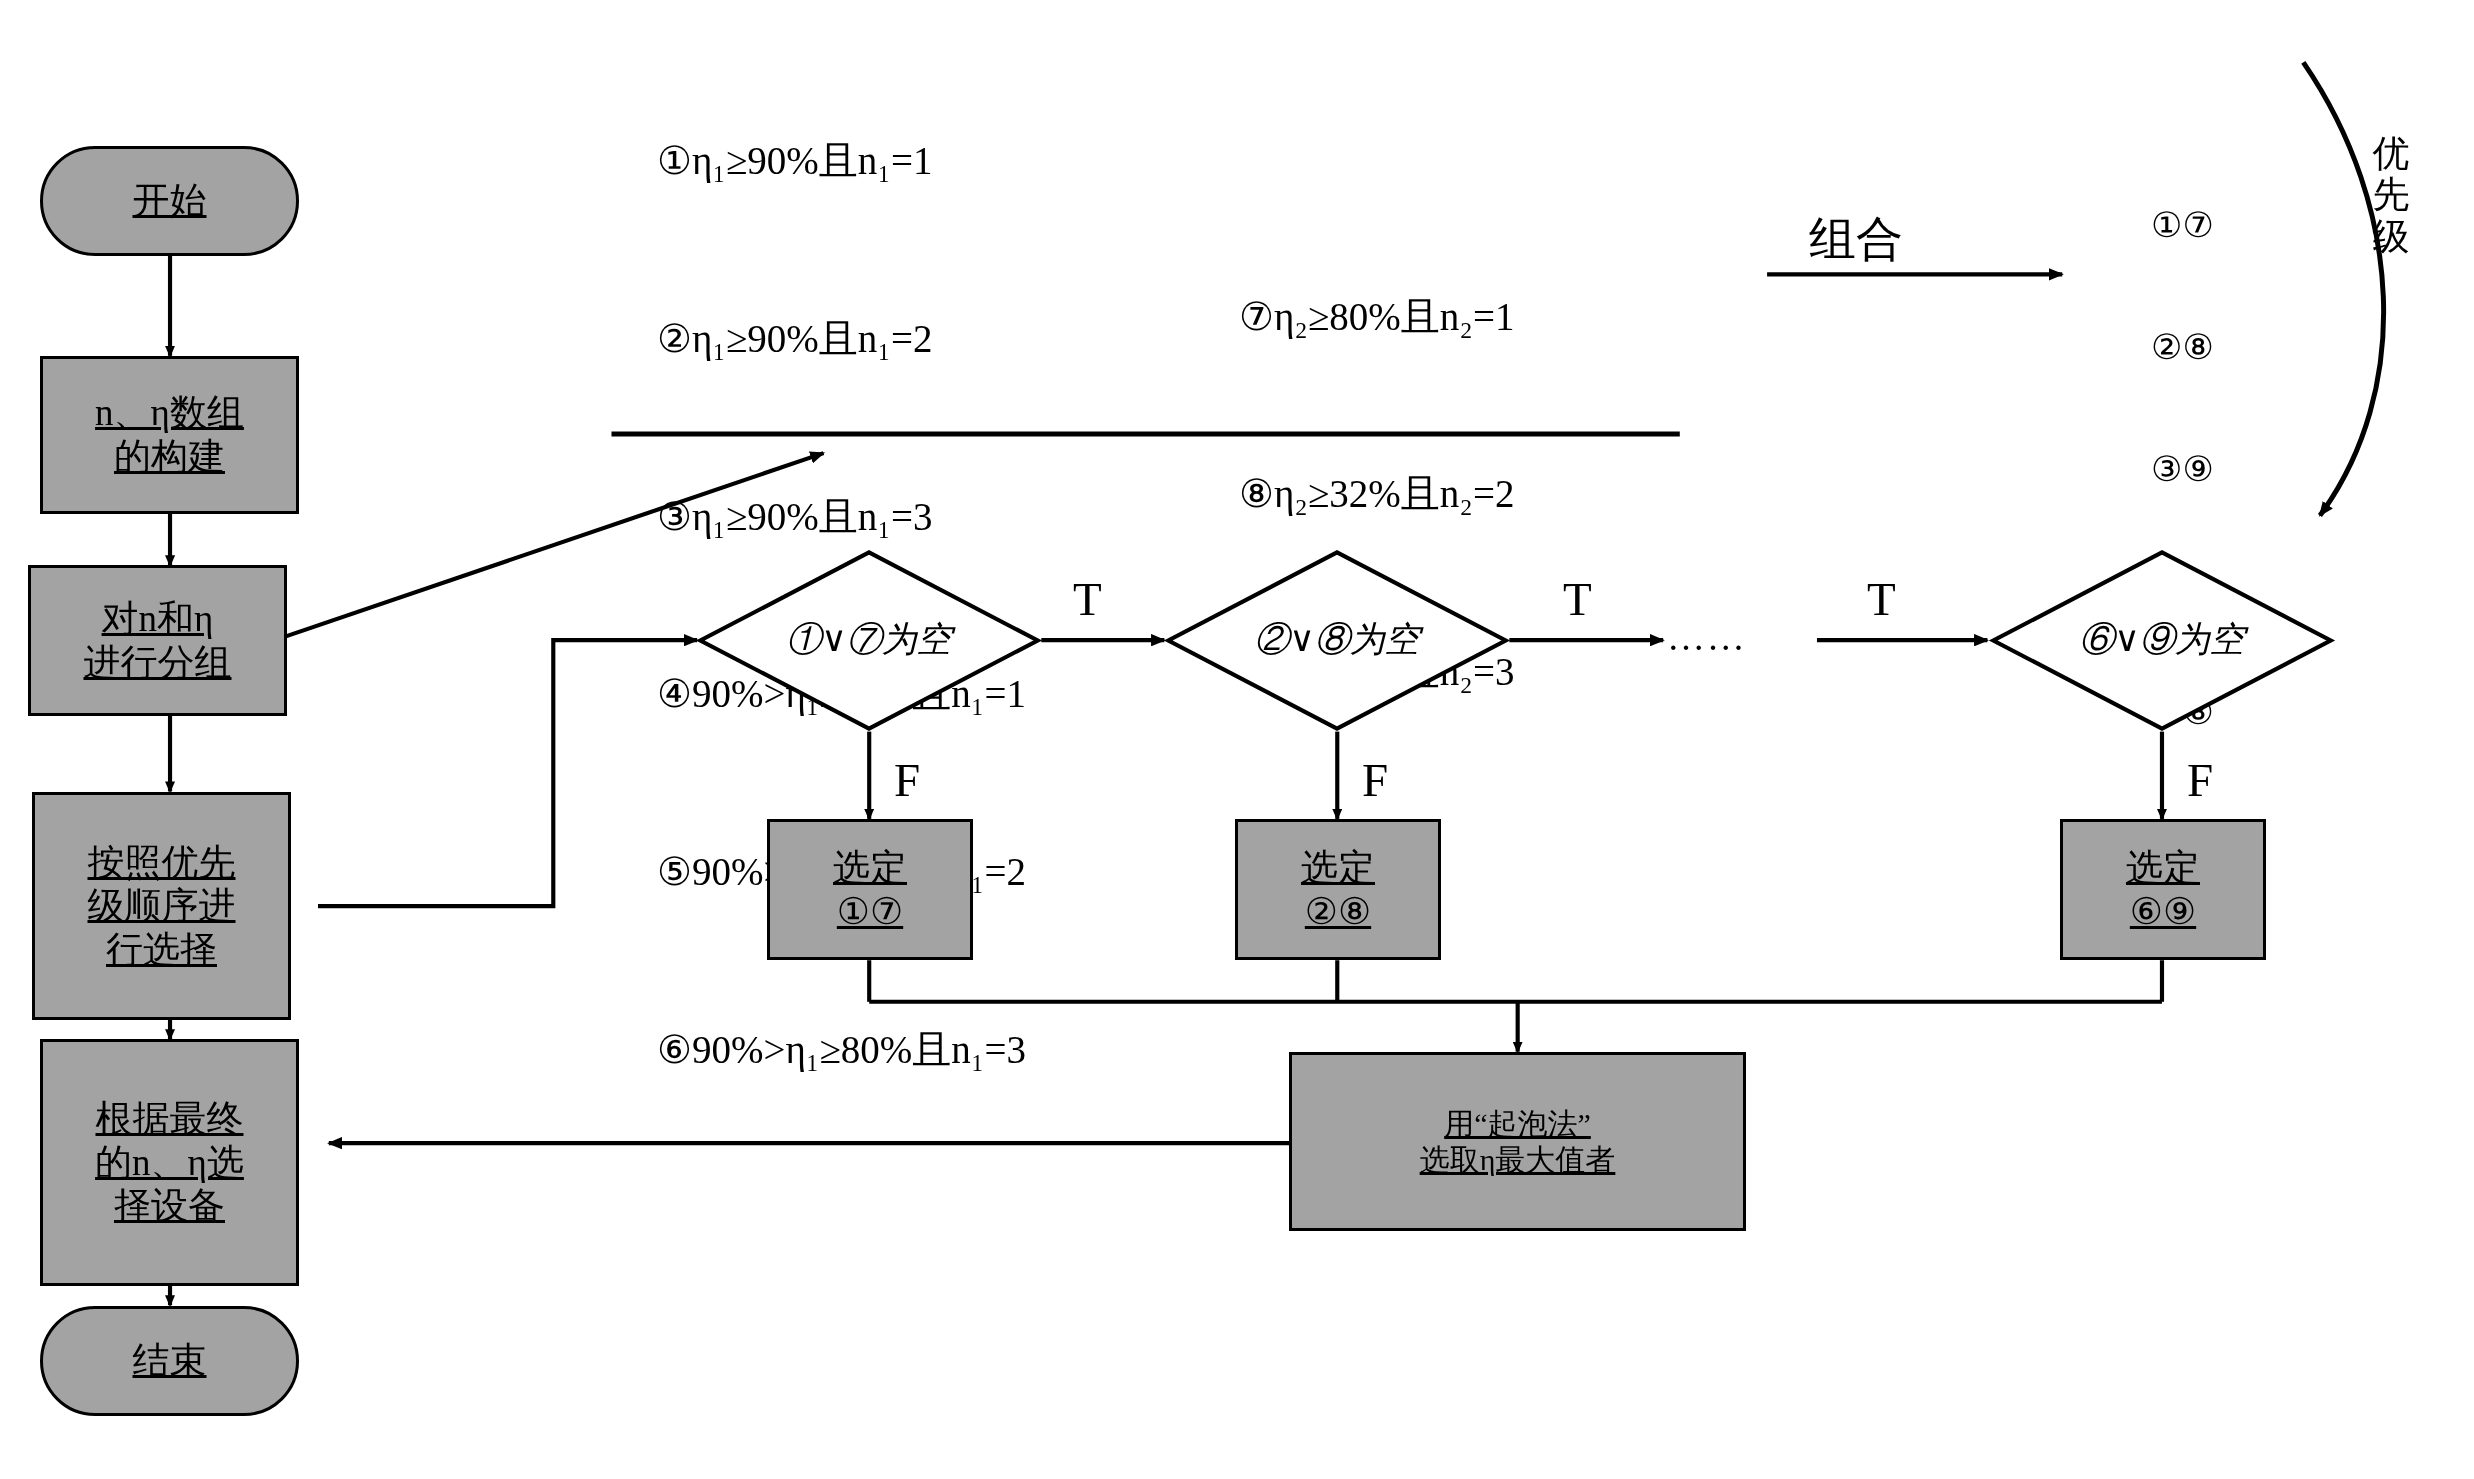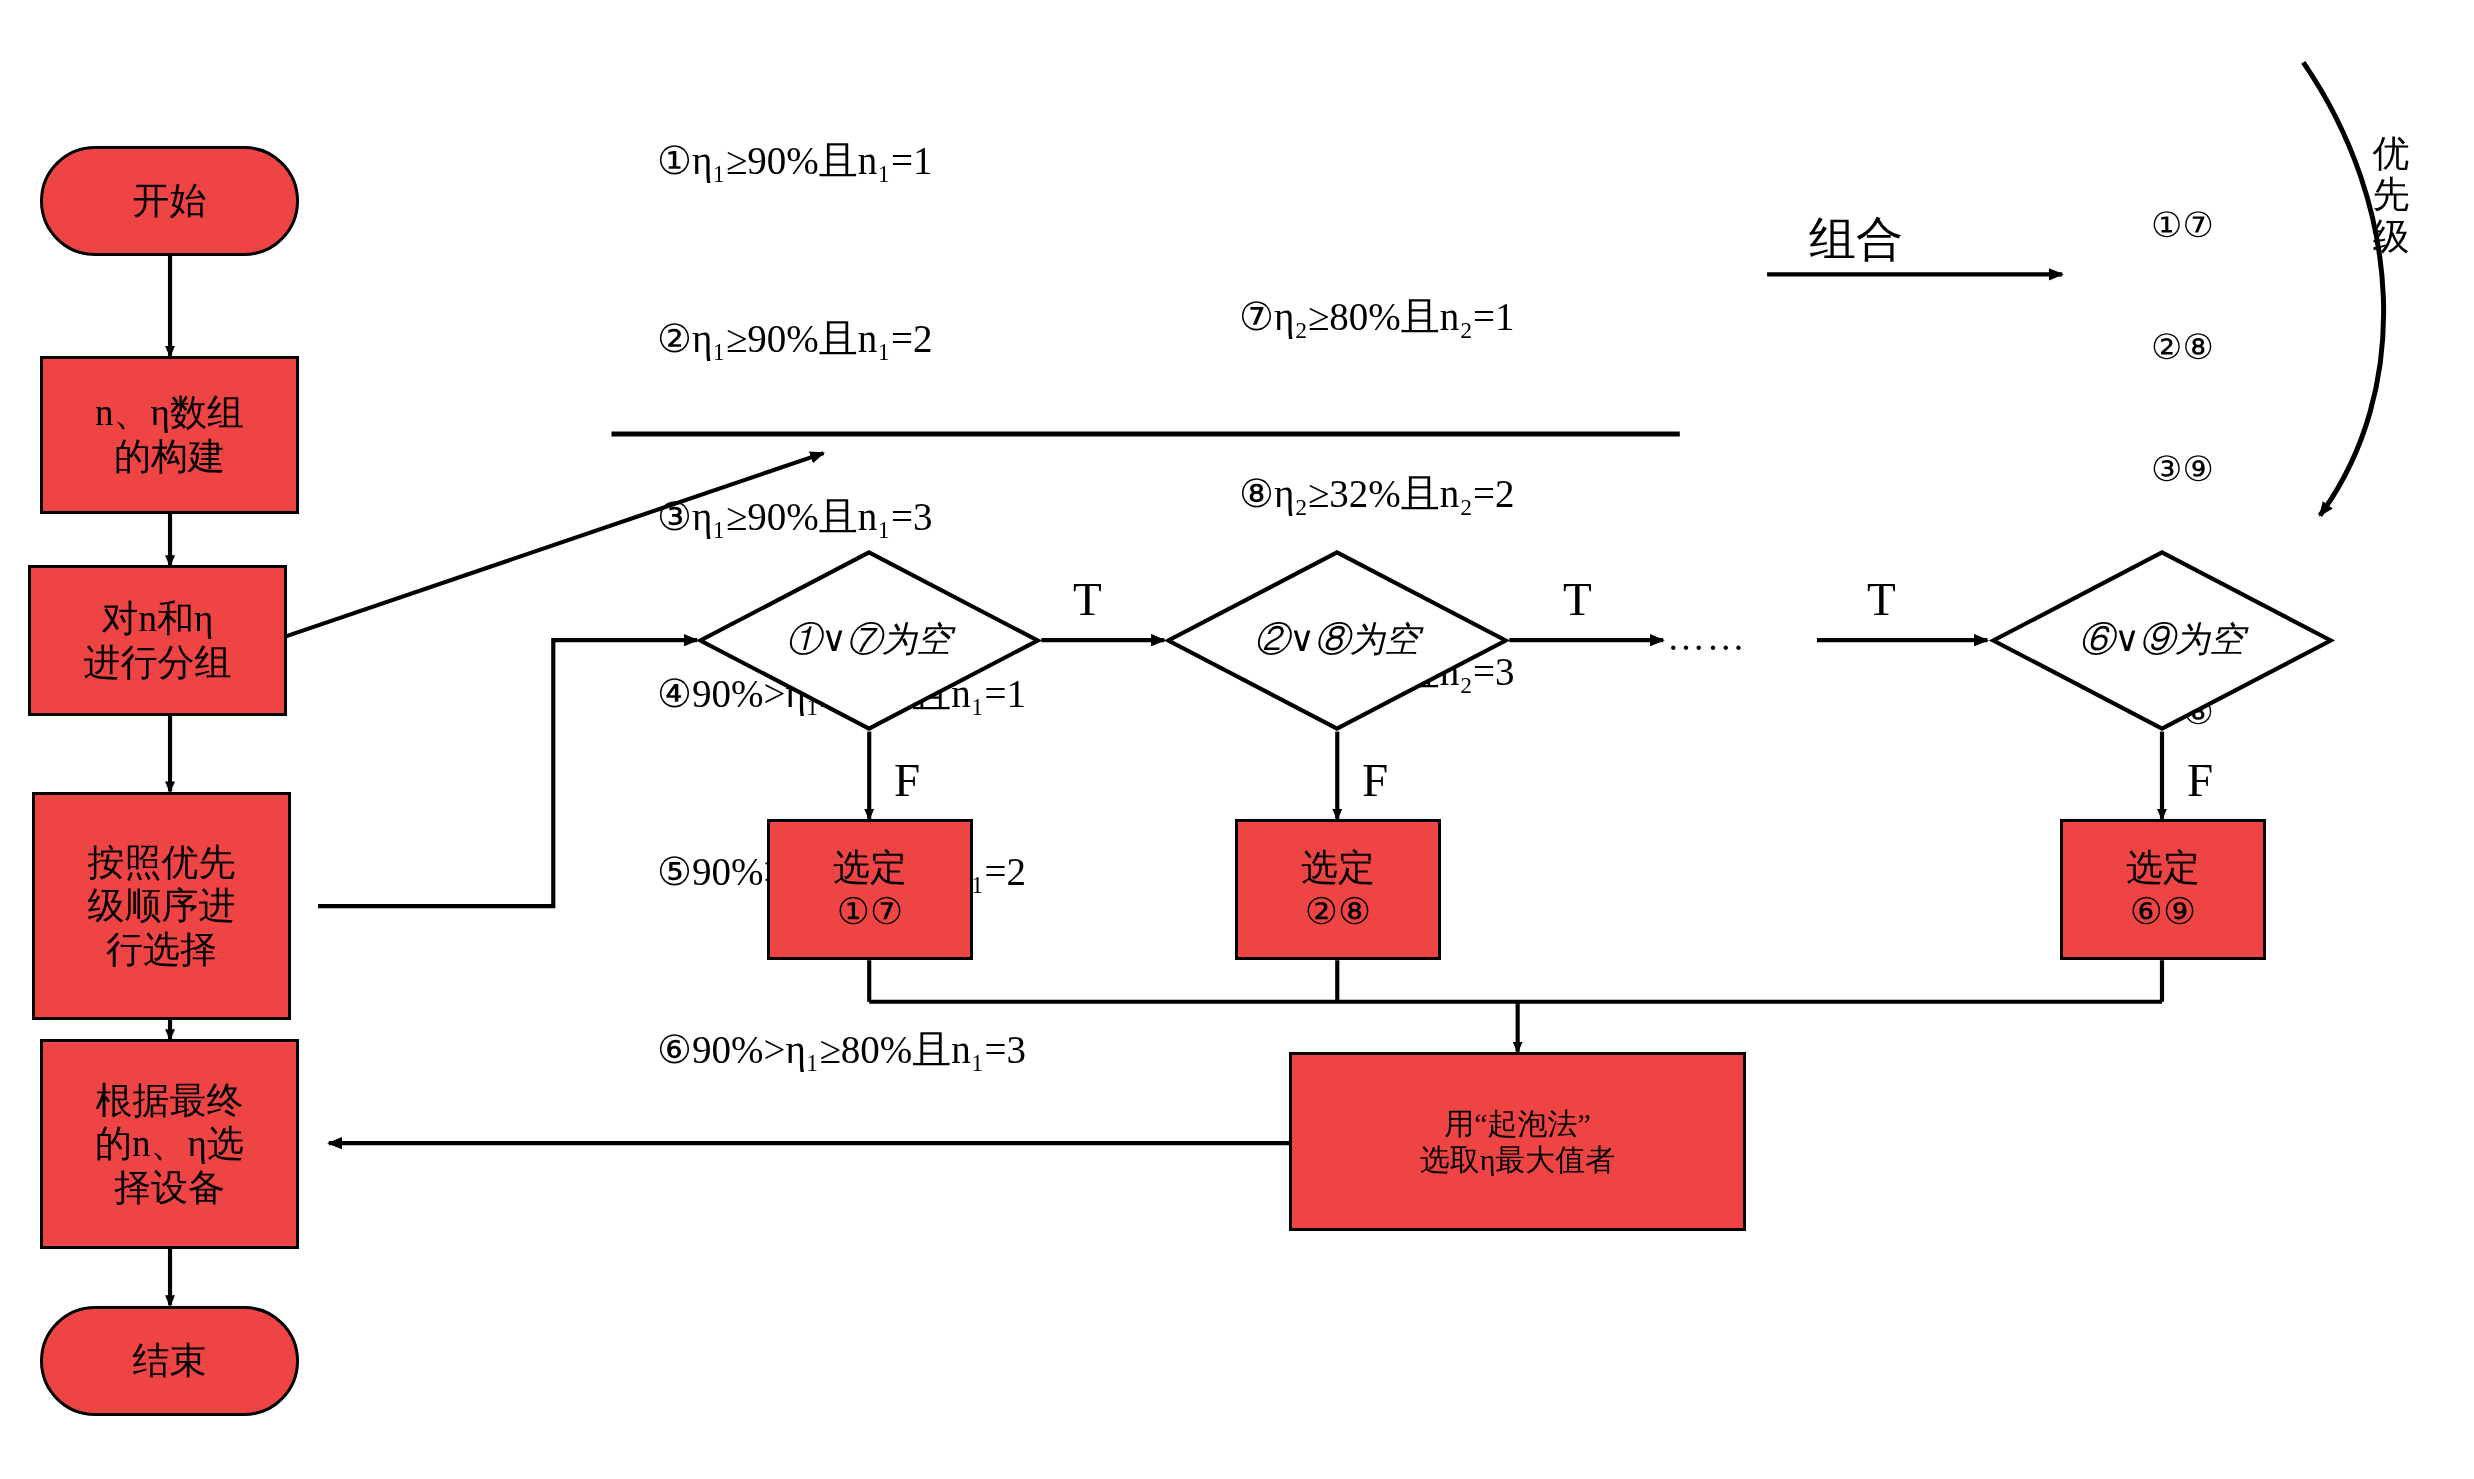--- a/index.html
+++ b/index.html
@@ -15,28 +15,29 @@
     position: relative;
     width: 2475px;
     height: 1479px;
     background: #ffffff;
     overflow: hidden;
   }
   .node {
     position: absolute;
     box-sizing: border-box;
     border: 3.3px solid #000;
-    background: #ef4444;
+    background: #a3a3a3;
     display: flex;
     align-items: center;
     justify-content: center;
     text-align: center;
     line-height: 1.18;
     font-size: 37px;
     white-space: pre-line;
+    text-decoration: underline;
   }
   .terminator {
     border-radius: 58px;
   }
   .rect { border-radius: 0; }
   .diamond-wrap {
     position: absolute;
     font-style: italic;
   }
   .diamond-wrap svg {
@@ -159,21 +160,21 @@
     <span>对n和η
 进行分组</span>
   </div>
 
   <div class="node rect" style="left:32px; top:792px; width:259px; height:228px;">
     <span>按照优先
 级顺序进
 行选择</span>
   </div>
 
-  <div class="node rect" style="left:40px; top:1039px; width:259px; height:210px;">
+  <div class="node rect" style="left:40px; top:1039px; width:259px; height:247px;">
     <span>根据最终
 的n、η选
 择设备</span>
   </div>
 
   <div class="node terminator" style="left:40px; top:1306px; width:259px; height:110px;">
     <span>结束</span>
   </div>
 
   <div class="cond-list" style="left:657px; top:12.5px;">

